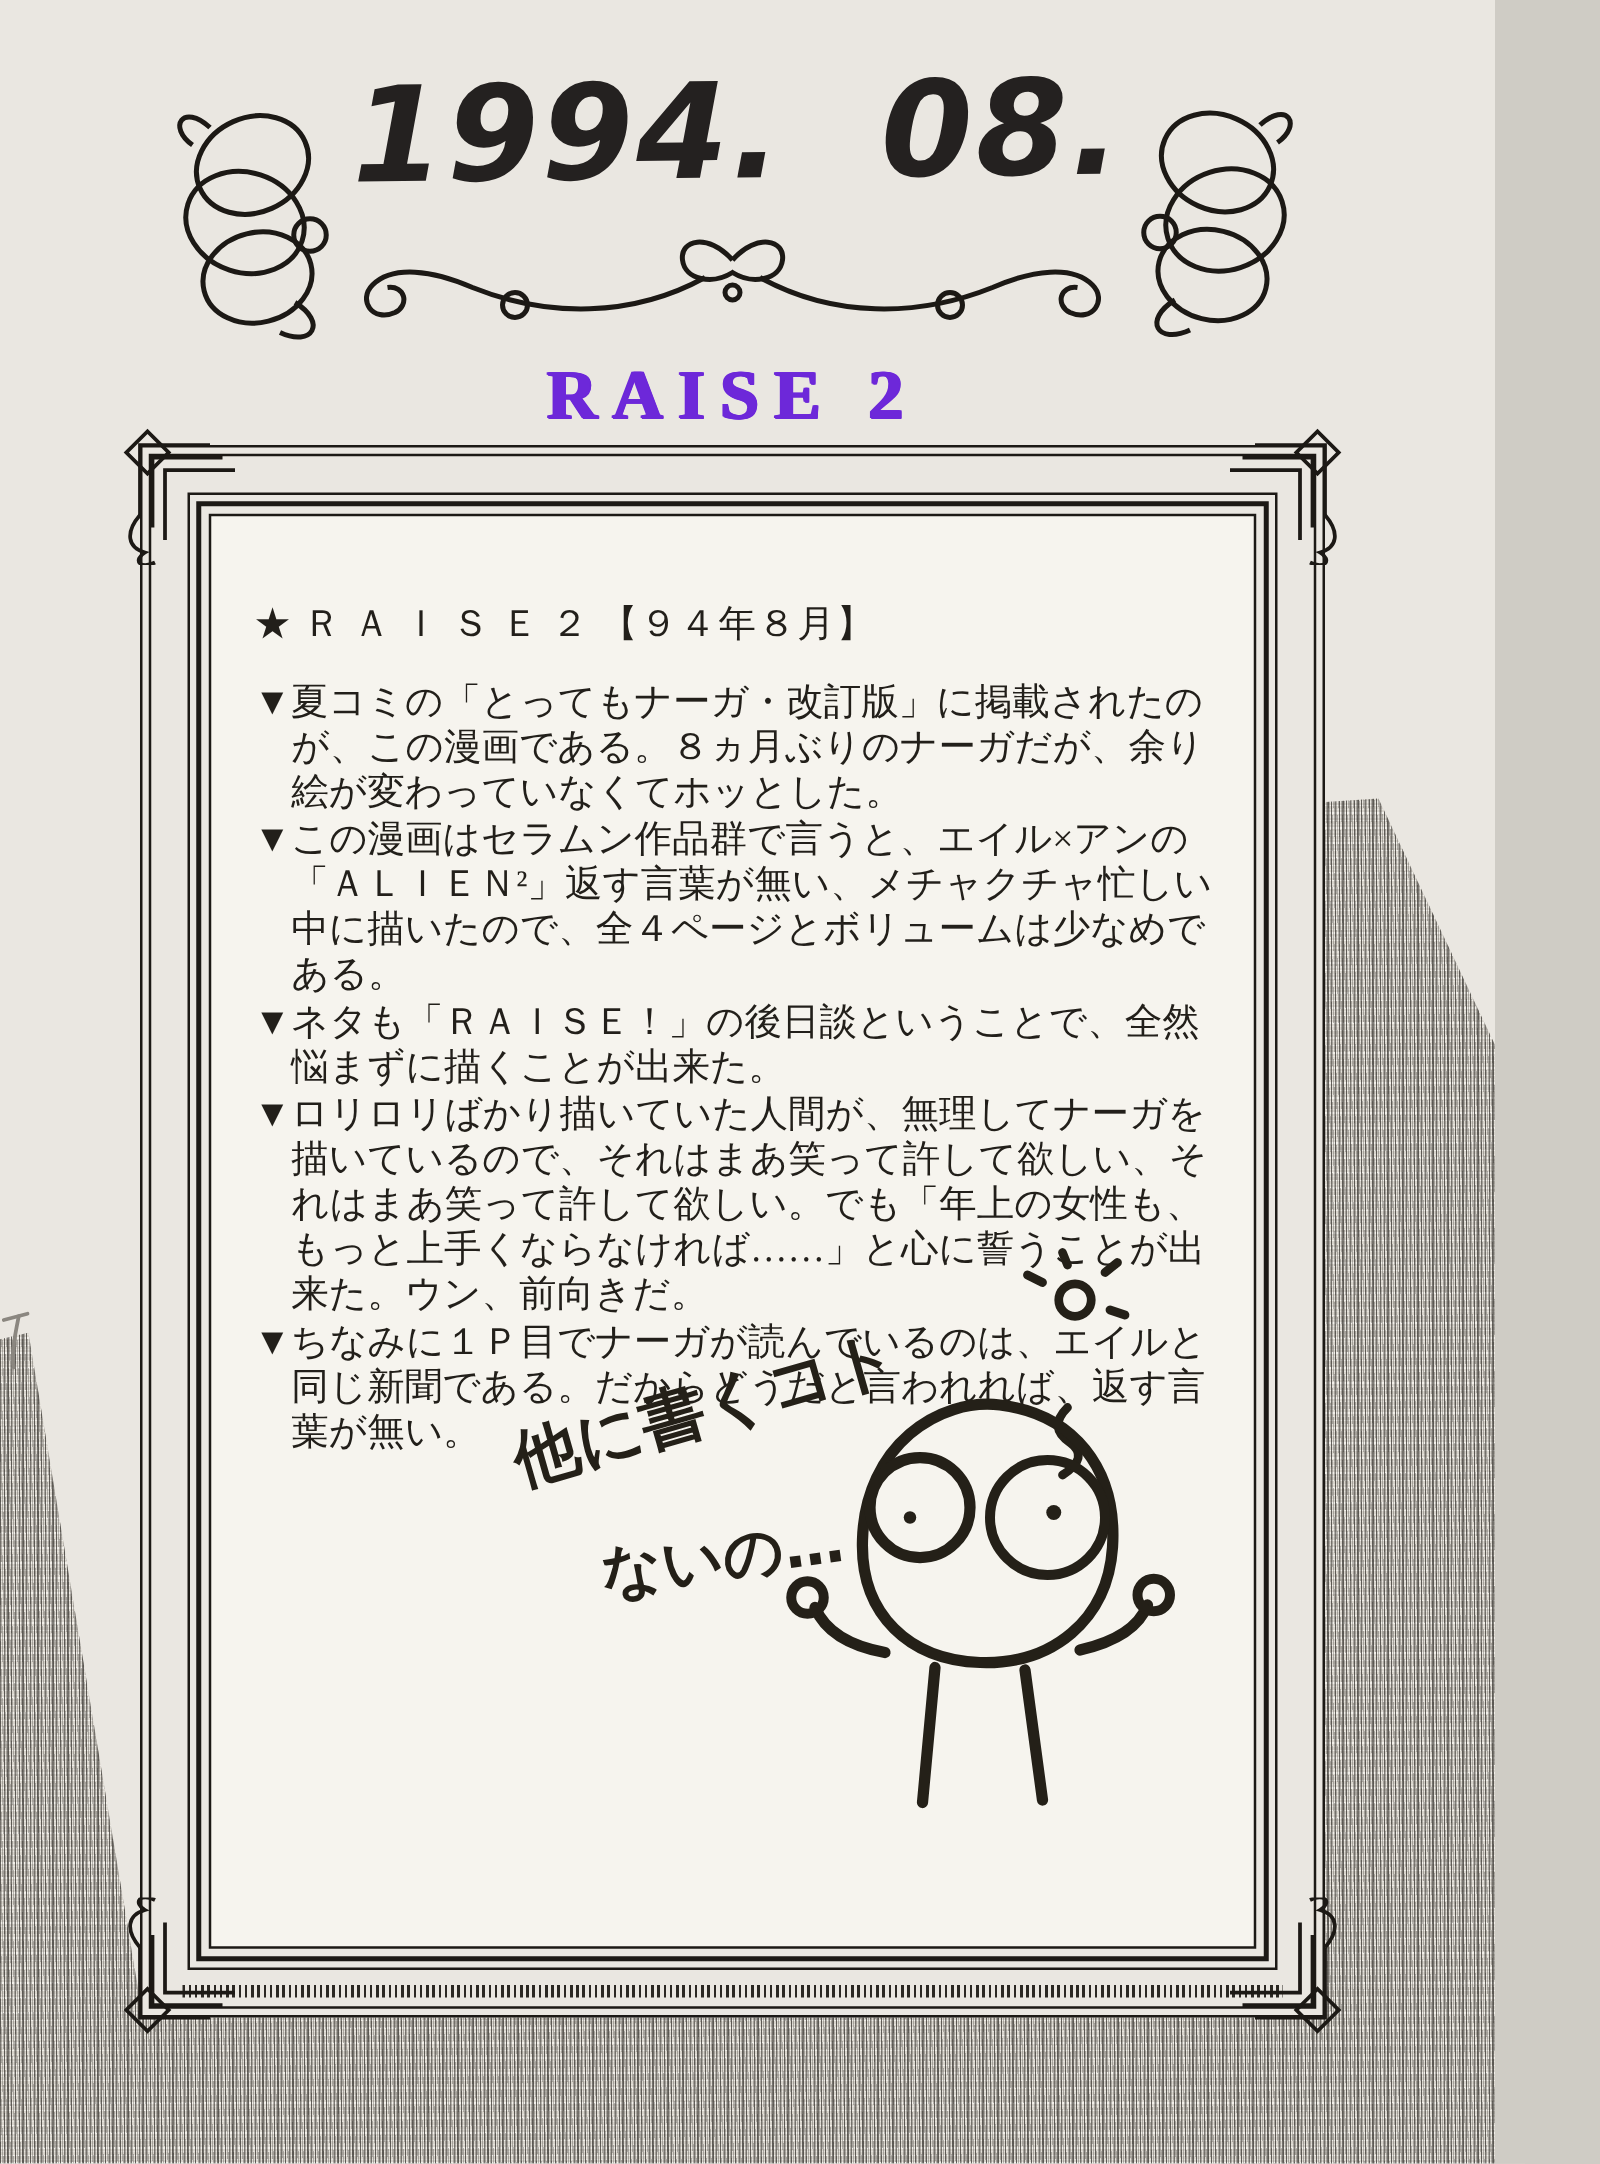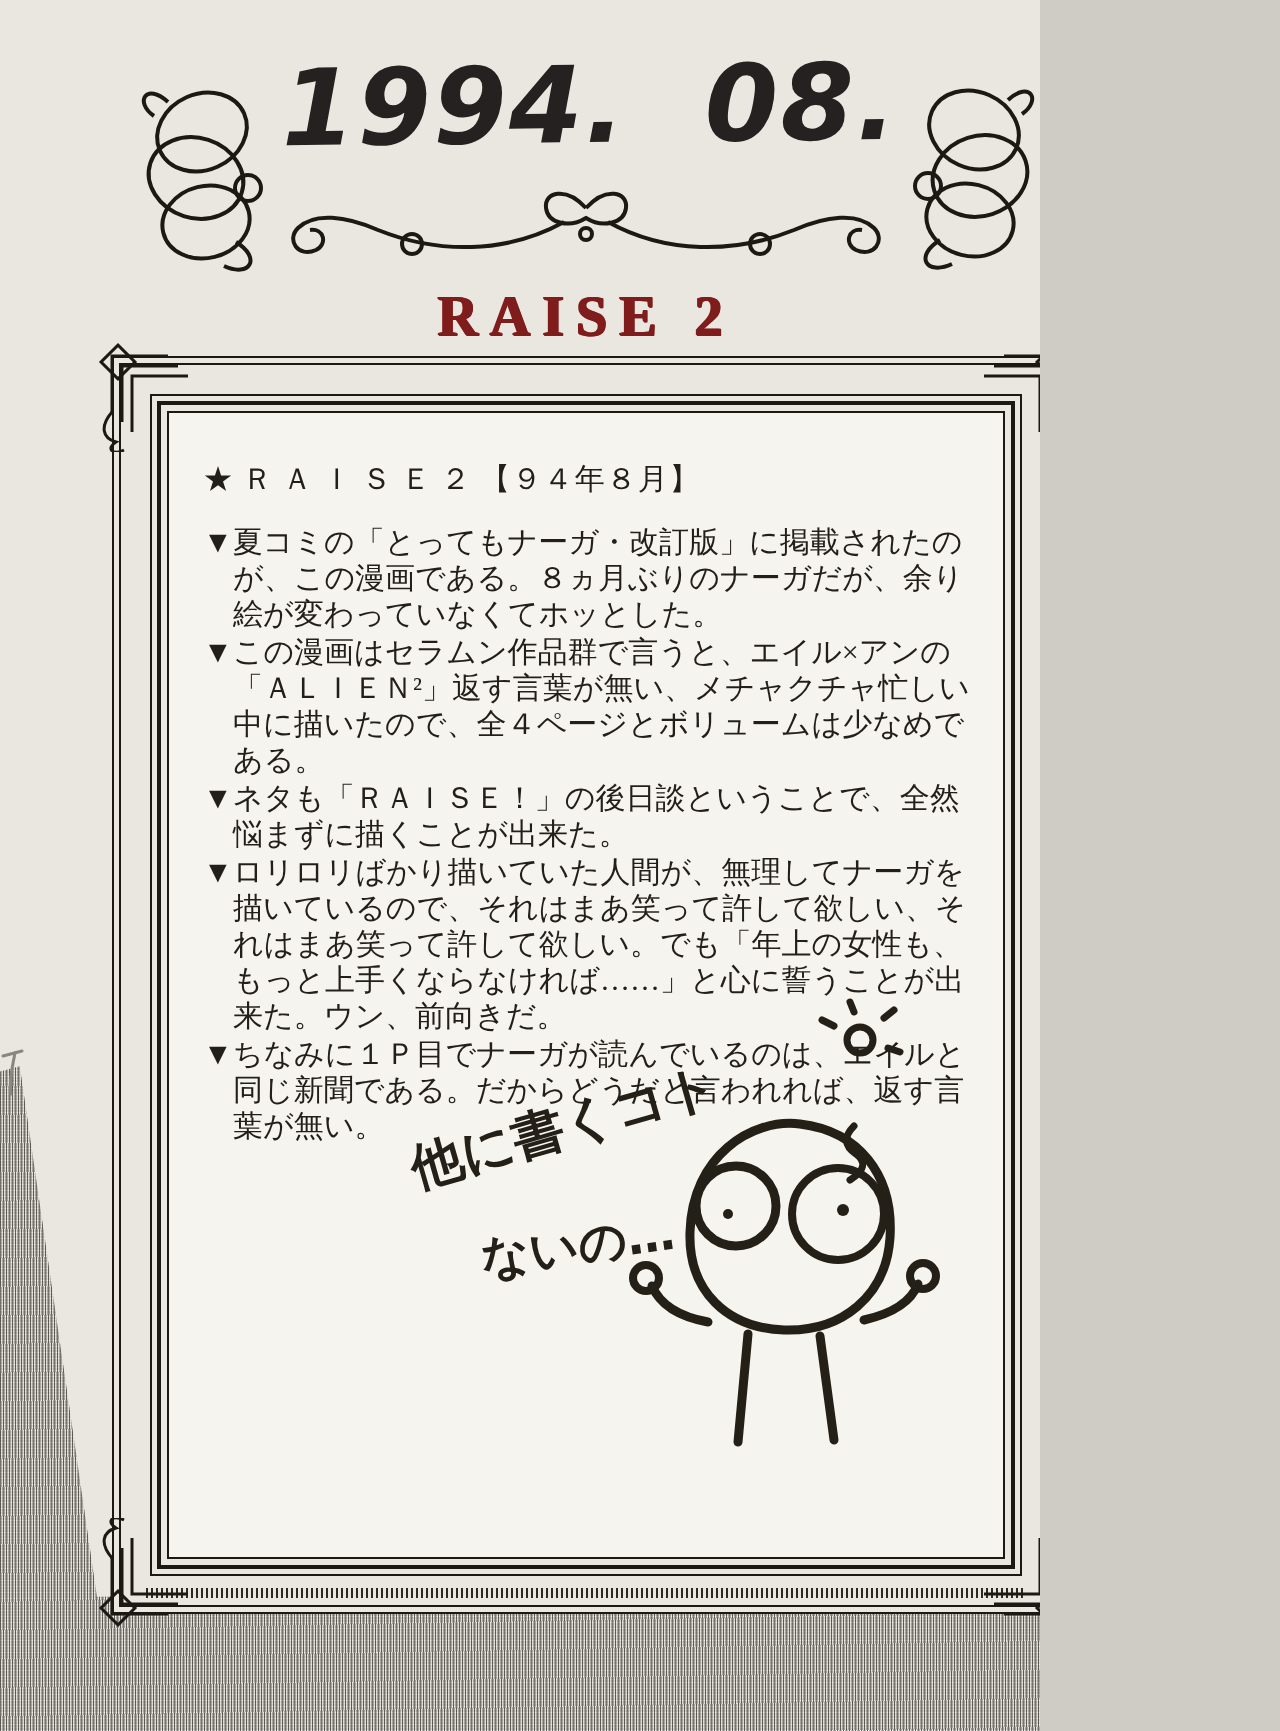--- a/index.html
+++ b/index.html
@@ -3,21 +3,21 @@
 <meta charset="utf-8">
 <style>
   :root{
     --ink:#1c1915;
     --paper:#eae7e1;
     --panel:#f6f4ee;
   }
   html,body{margin:0;padding:0;}
   body{font-family:"Liberation Serif","DejaVu Serif",serif;background:#cfccc5;}
   .page{
-    position:relative;width:1040px;height:1731px;overflow:hidden;
+    position:relative;width:1196px;height:1731px;overflow:hidden;
     background:var(--paper);
   }
 
   
   .tex{
     position:absolute;inset:0;z-index:1;
     background-color:#d8d4cc;
     background-image:
       repeating-linear-gradient(90deg, rgba(32,29,25,.55) 0 1px, rgba(0,0,0,0) 1px 3px),
       repeating-linear-gradient(88deg, rgba(32,29,25,.28) 0 1px, rgba(0,0,0,0) 1px 2px),
@@ -36,21 +36,21 @@
     transform:rotate(-.6deg);
   }
   .flourish{position:absolute;z-index:2;}
   .fl-left{left:124px;top:70px;}
   .fl-right{left:896px;top:68px;transform:scaleX(-1);}
   .fl-center{left:262px;top:182px;}
 
   .series-title{
     position:absolute;left:112px;top:284px;width:948px;z-index:2;
     text-align:center;font-size:56px;font-weight:bold;letter-spacing:12px;
-    color:#7f1d1d;
+    color:#6d28d9;
     text-shadow:1px 0 0 currentColor,0 1px 0 currentColor,1px 1px 0 currentColor,-1px 0 0 currentColor;
   }
 
   
   .frame{position:absolute;left:112px;top:356px;width:948px;height:1258px;z-index:2;background:var(--paper);}
   .frame .b{position:absolute;border:2px solid var(--ink);}
   .f1{inset:0;}
   .f2{inset:7px;}
   .f3{inset:38px;}
   .f4{inset:45px;border-width:4px !important;}
@@ -68,21 +68,21 @@
   
   .panel-content{
     position:absolute;inset:57px;box-sizing:border-box;
     padding:46px 30px 0 34px;color:#221f1a;
   }
   .panel-head{
     display:flex;align-items:baseline;
     font-size:30px;margin-bottom:24px;
   }
   .panel-head .lead{letter-spacing:.32em;}
-  .panel-head .when{letter-spacing:.05em;}
+  .panel-head .when{letter-spacing:.05em;margin-top:20px;}
   .paras{font-size:30px;line-height:1.2;}
   .para{padding-left:1em;text-indent:-1em;margin:0 0 2px 0;}
 
   
   .doodle{position:absolute;left:290px;top:640px;width:620px;height:490px;}
   .scribble{
     position:absolute;color:#242018;
     font-family:"DejaVu Sans","Liberation Sans",sans-serif;
     font-weight:bold;white-space:nowrap;
   }

